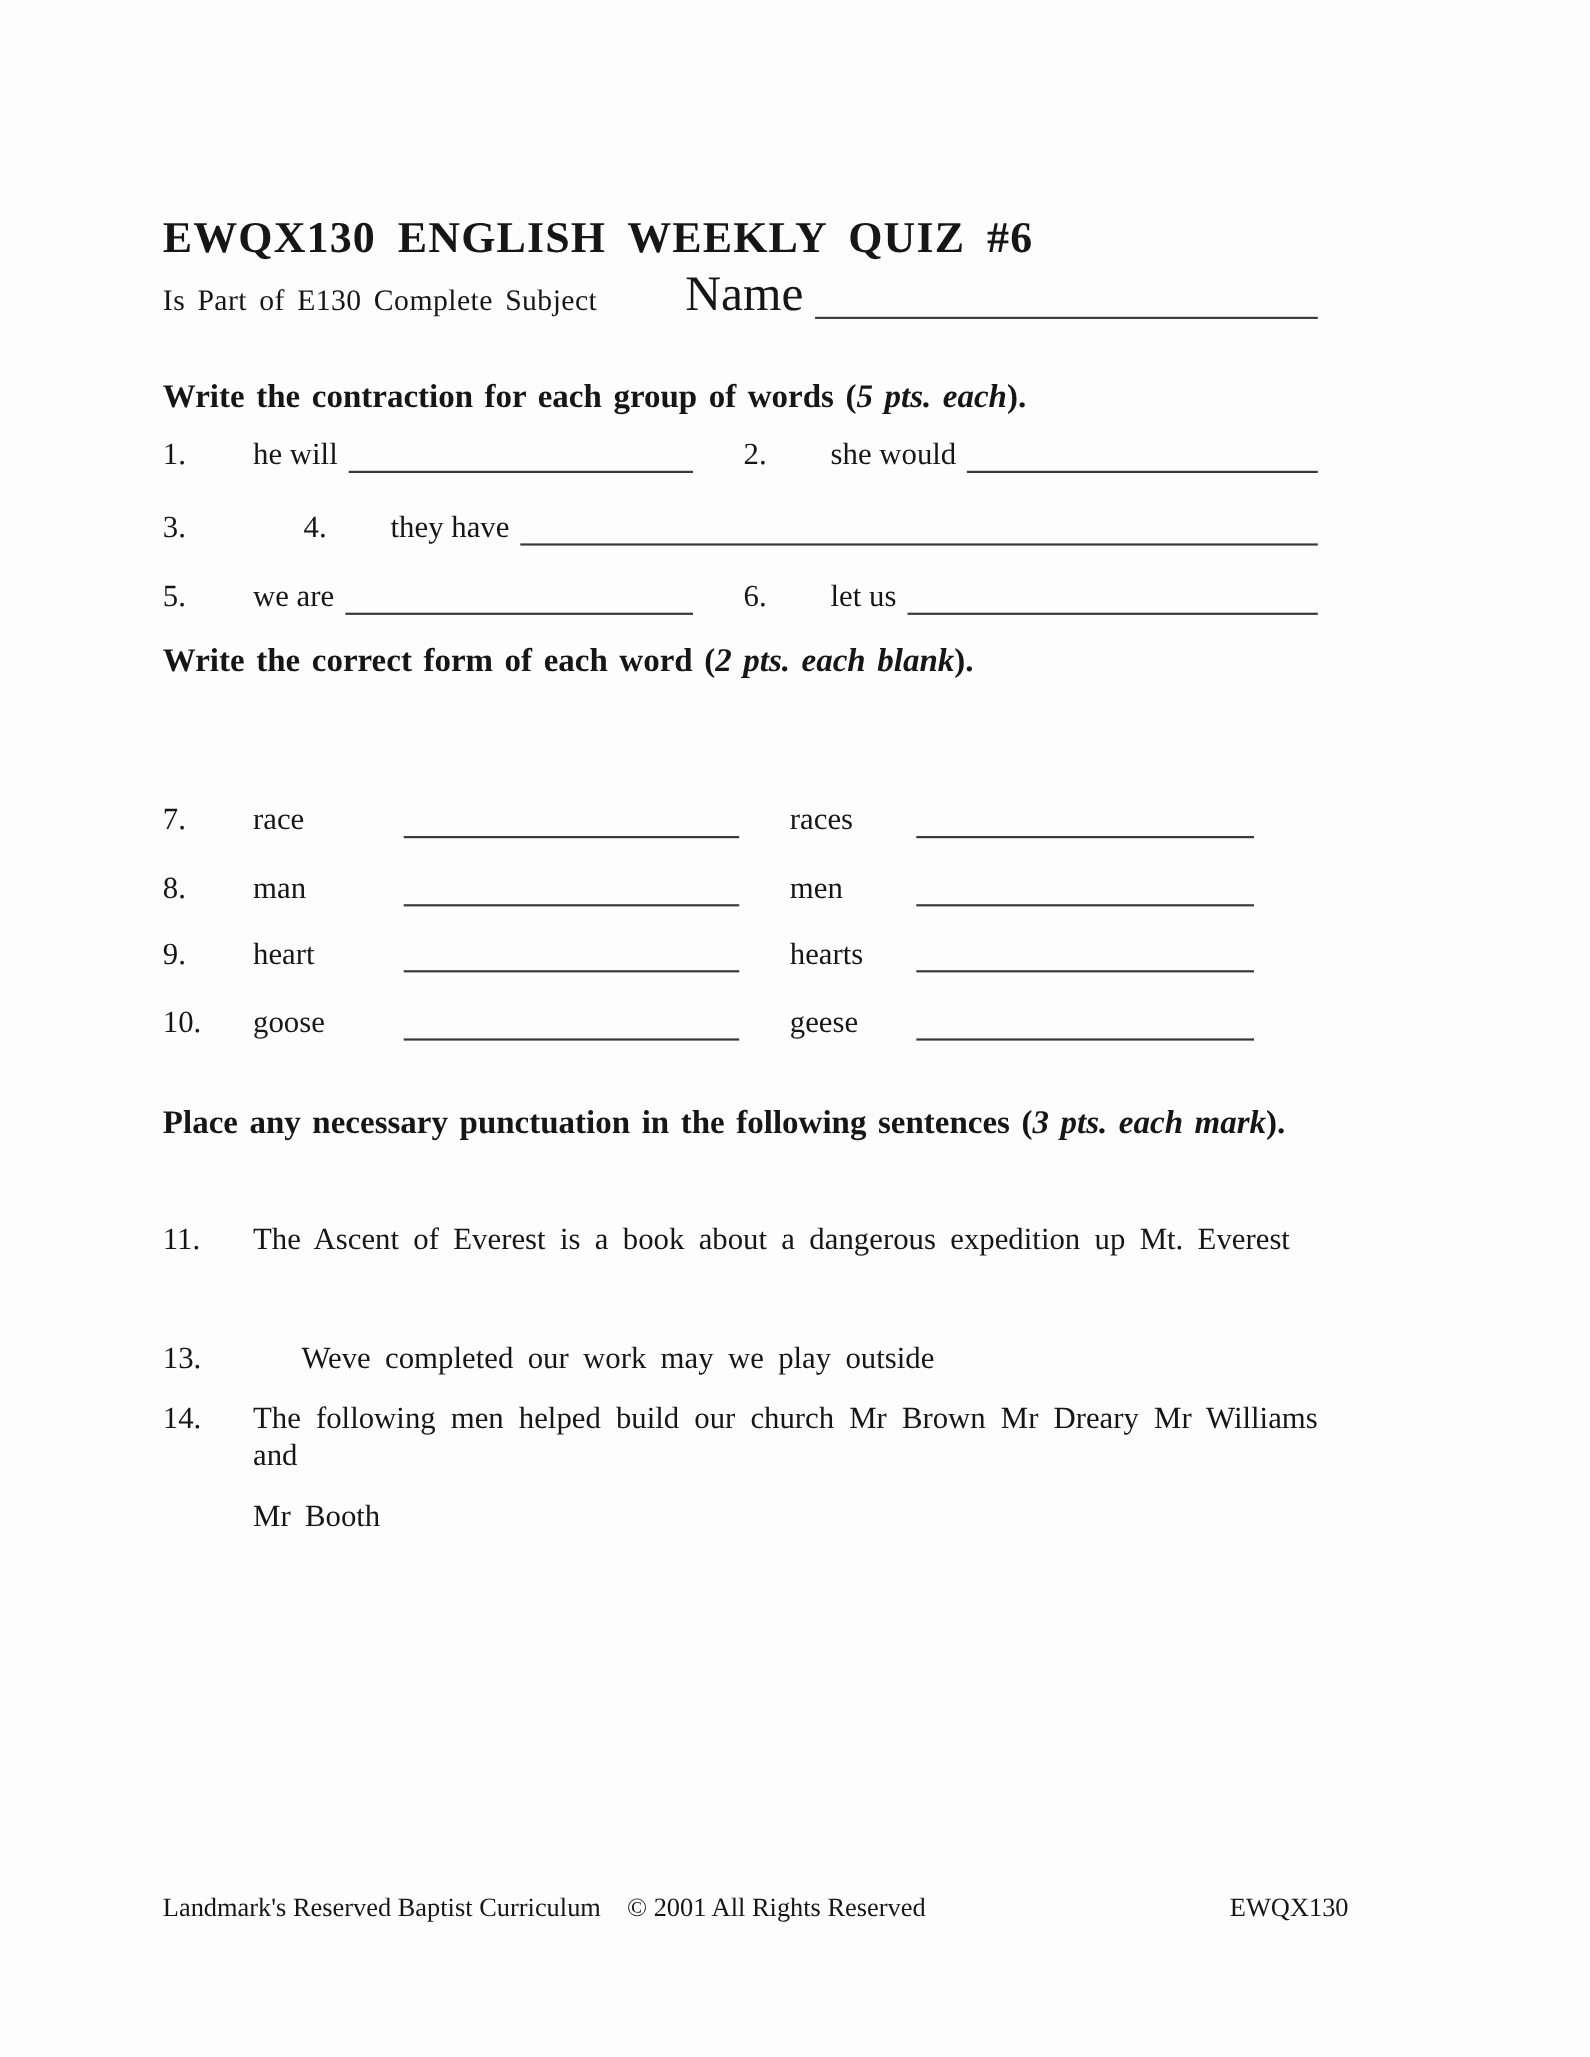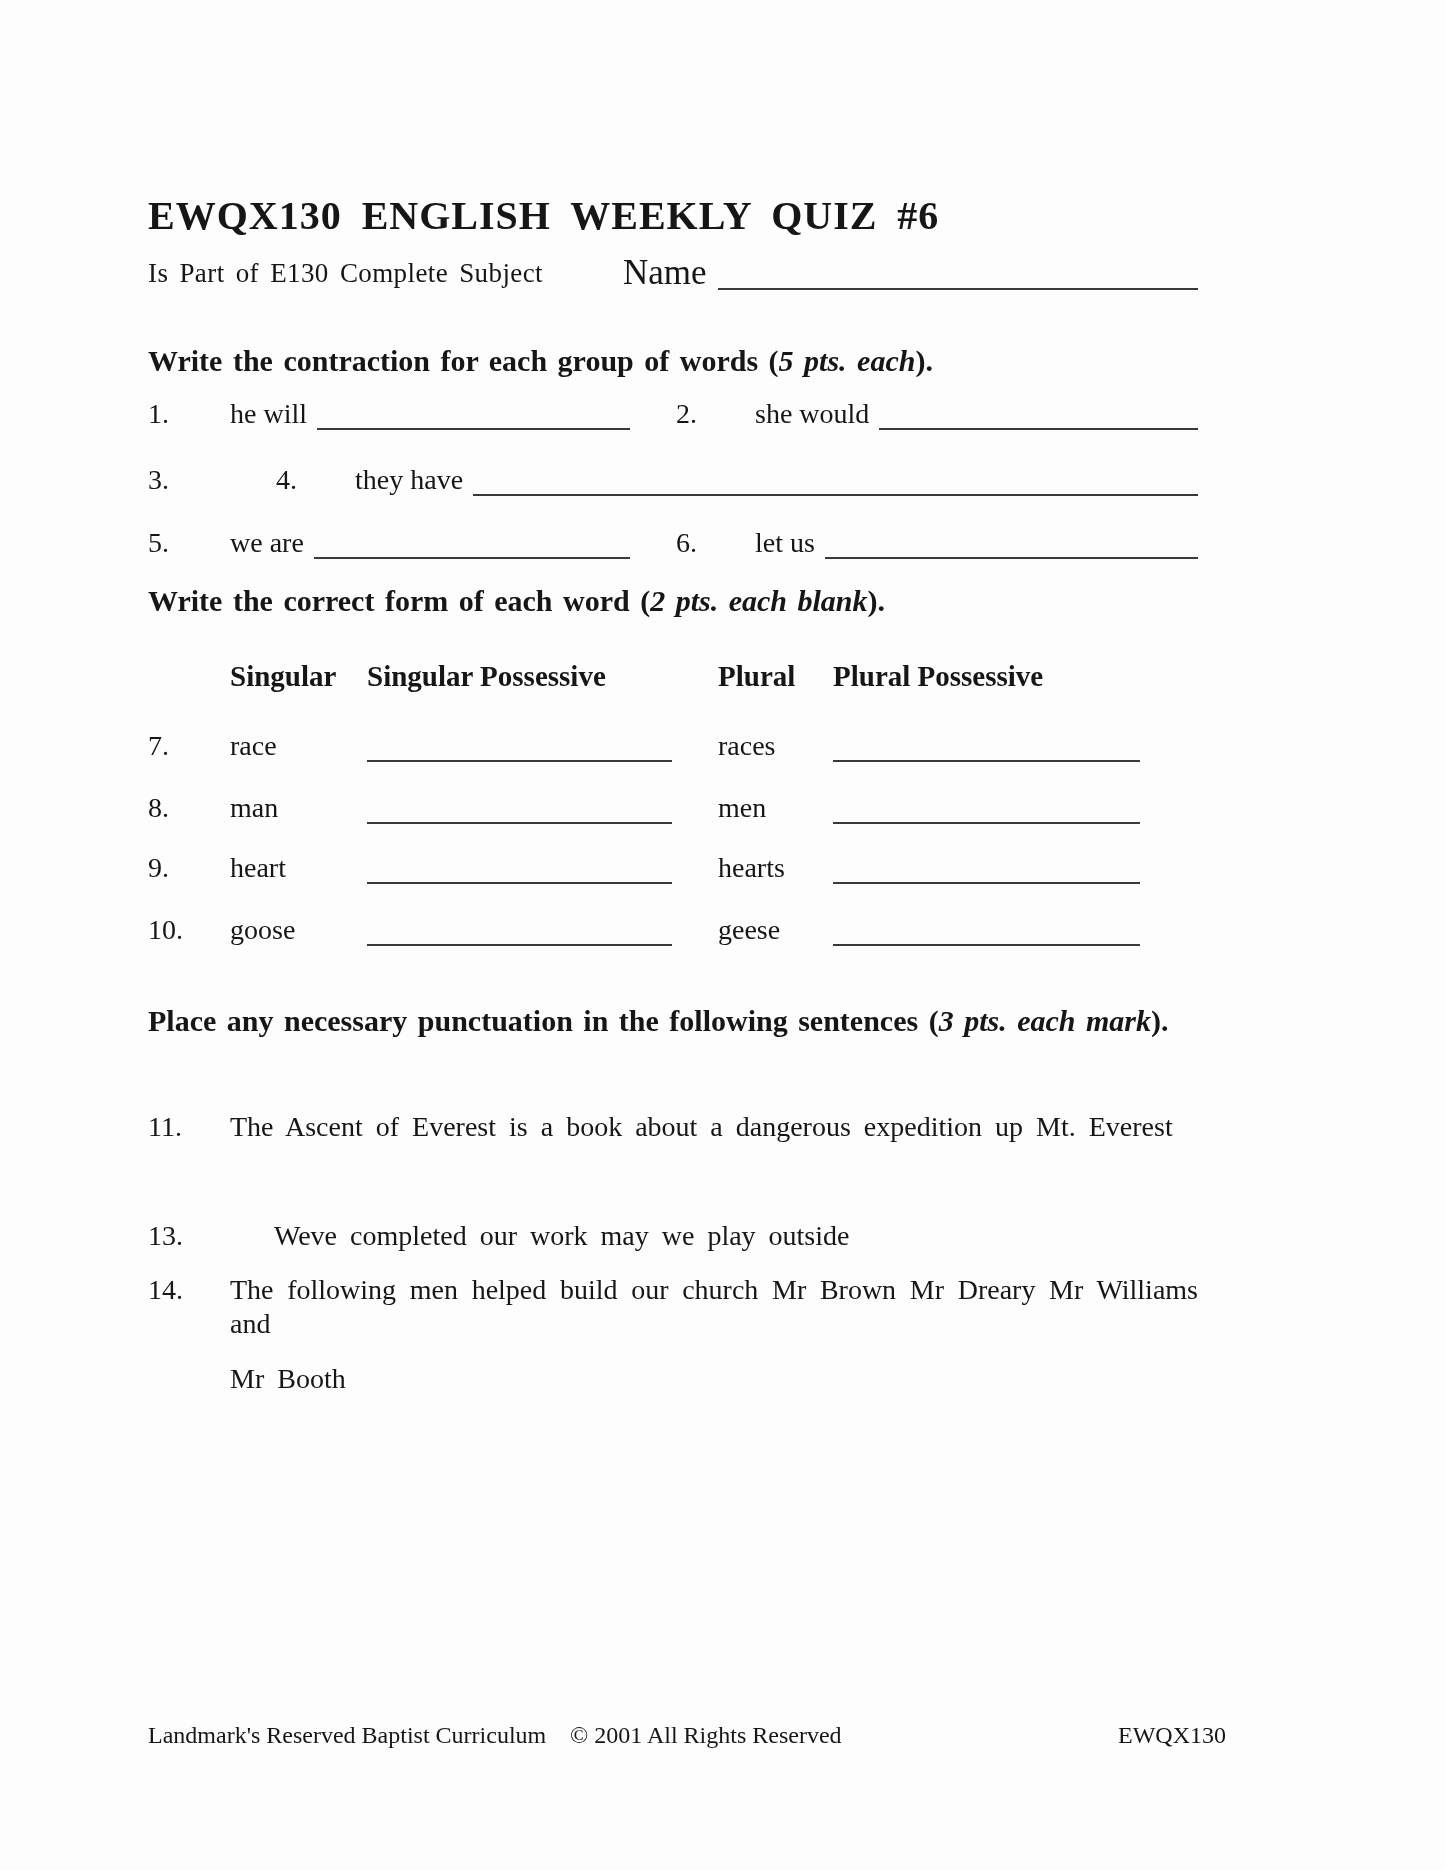--- a/index.html
+++ b/index.html
@@ -21,21 +21,21 @@
   }
   .subtitle{
     left:148px;top:258px;
     font-size:27px;word-spacing:4px;letter-spacing:0.4px;
     white-space:nowrap;
   }
   .name-row{
     left:623px;top:246px;width:575px;height:44px;
     display:flex;align-items:flex-end;
   }
-  .name-label{font-size:35px;line-height:1;margin-right:11px;}
+  .name-label{font-size:45px;line-height:1;margin-right:11px;}
   .write-line{
     flex:1;border-bottom:2px solid #3a3a3a;height:10px;
   }
   .sec-heading{
     font-size:30px;font-weight:bold;word-spacing:3px;
     white-space:nowrap;
   }
   .h1{left:148px;top:344px;}
   .h2{left:148px;top:584px;}
   .h3{left:148px;top:1004px;}
@@ -140,28 +140,20 @@
     <span class="c-gap"></span>
     <span class="c-num2">6.</span>
     <span class="c-cell2">
       <span class="c-word">let us</span>
       <span class="c-line"></span>
     </span>
   </div>
 
   <div class="abs sec-heading h2"><span>Write the correct form of each word (</span><span class="it">2 pts. each blank</span><span>).</span></div>
 
-  <div class="abs t-headers">
-    <span class="th-spacer"></span>
-    <span class="th-sing">Singular</span>
-    <span class="th-singposs">Singular Possessive</span>
-    <span class="th-gap"></span>
-    <span class="th-plural">Plural</span>
-    <span class="th-pluralposs">Plural Possessive</span>
-  </div>
 
   <div class="abs t-row tr7">
     <span class="t-num">7.</span>
     <span class="t-word">race</span>
     <span class="t-line1"></span>
     <span class="t-gap"></span>
     <span class="t-word2">races</span>
     <span class="t-line2"></span>
   </div>
 

